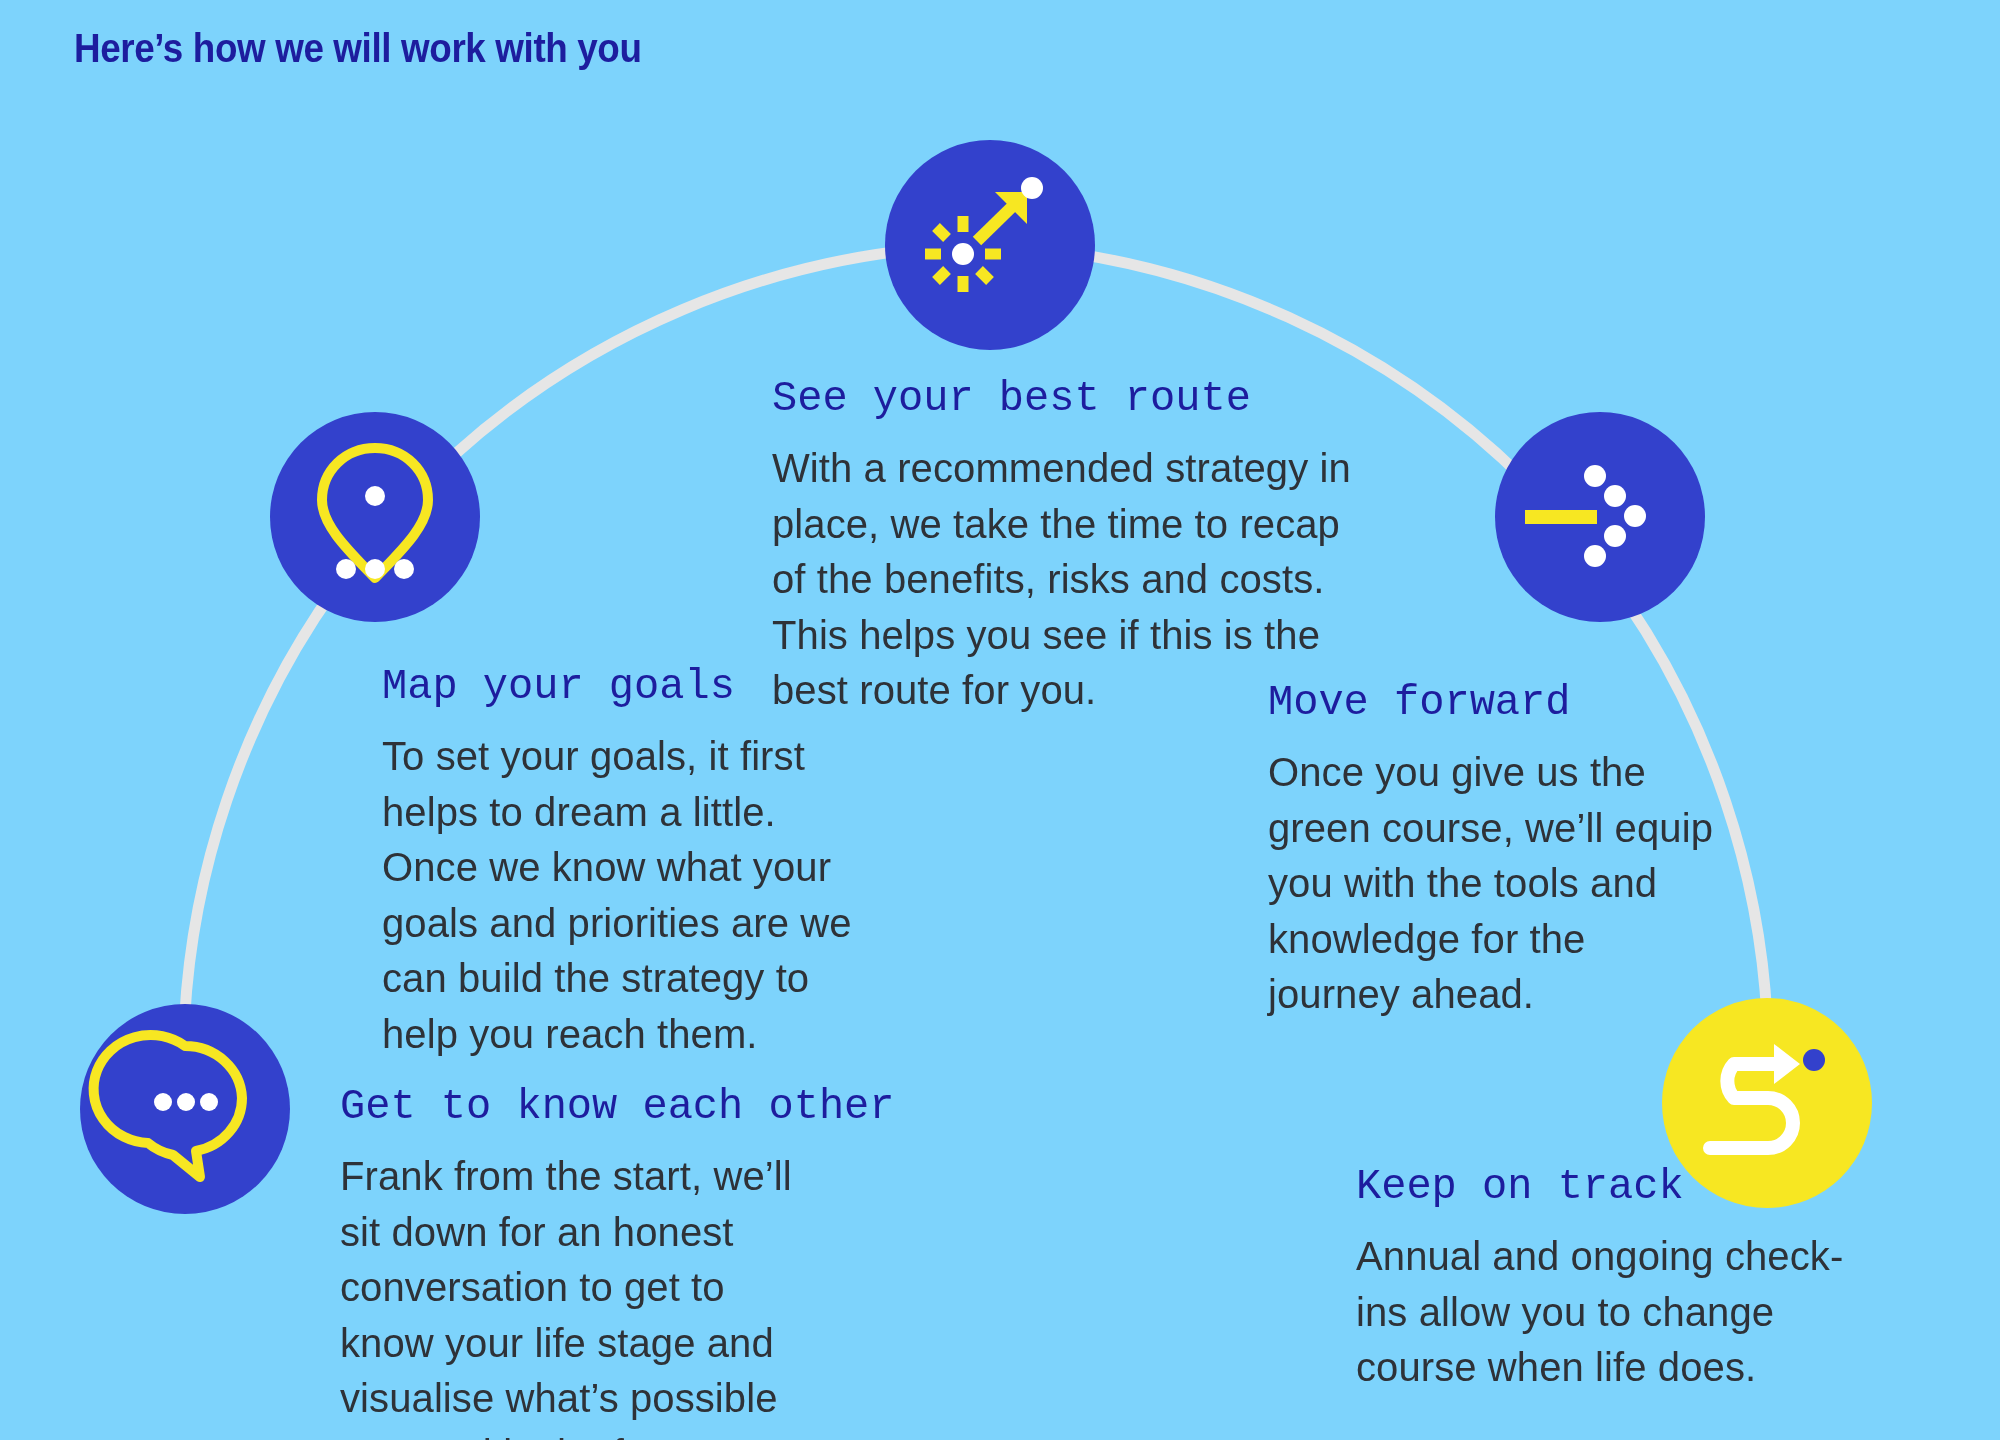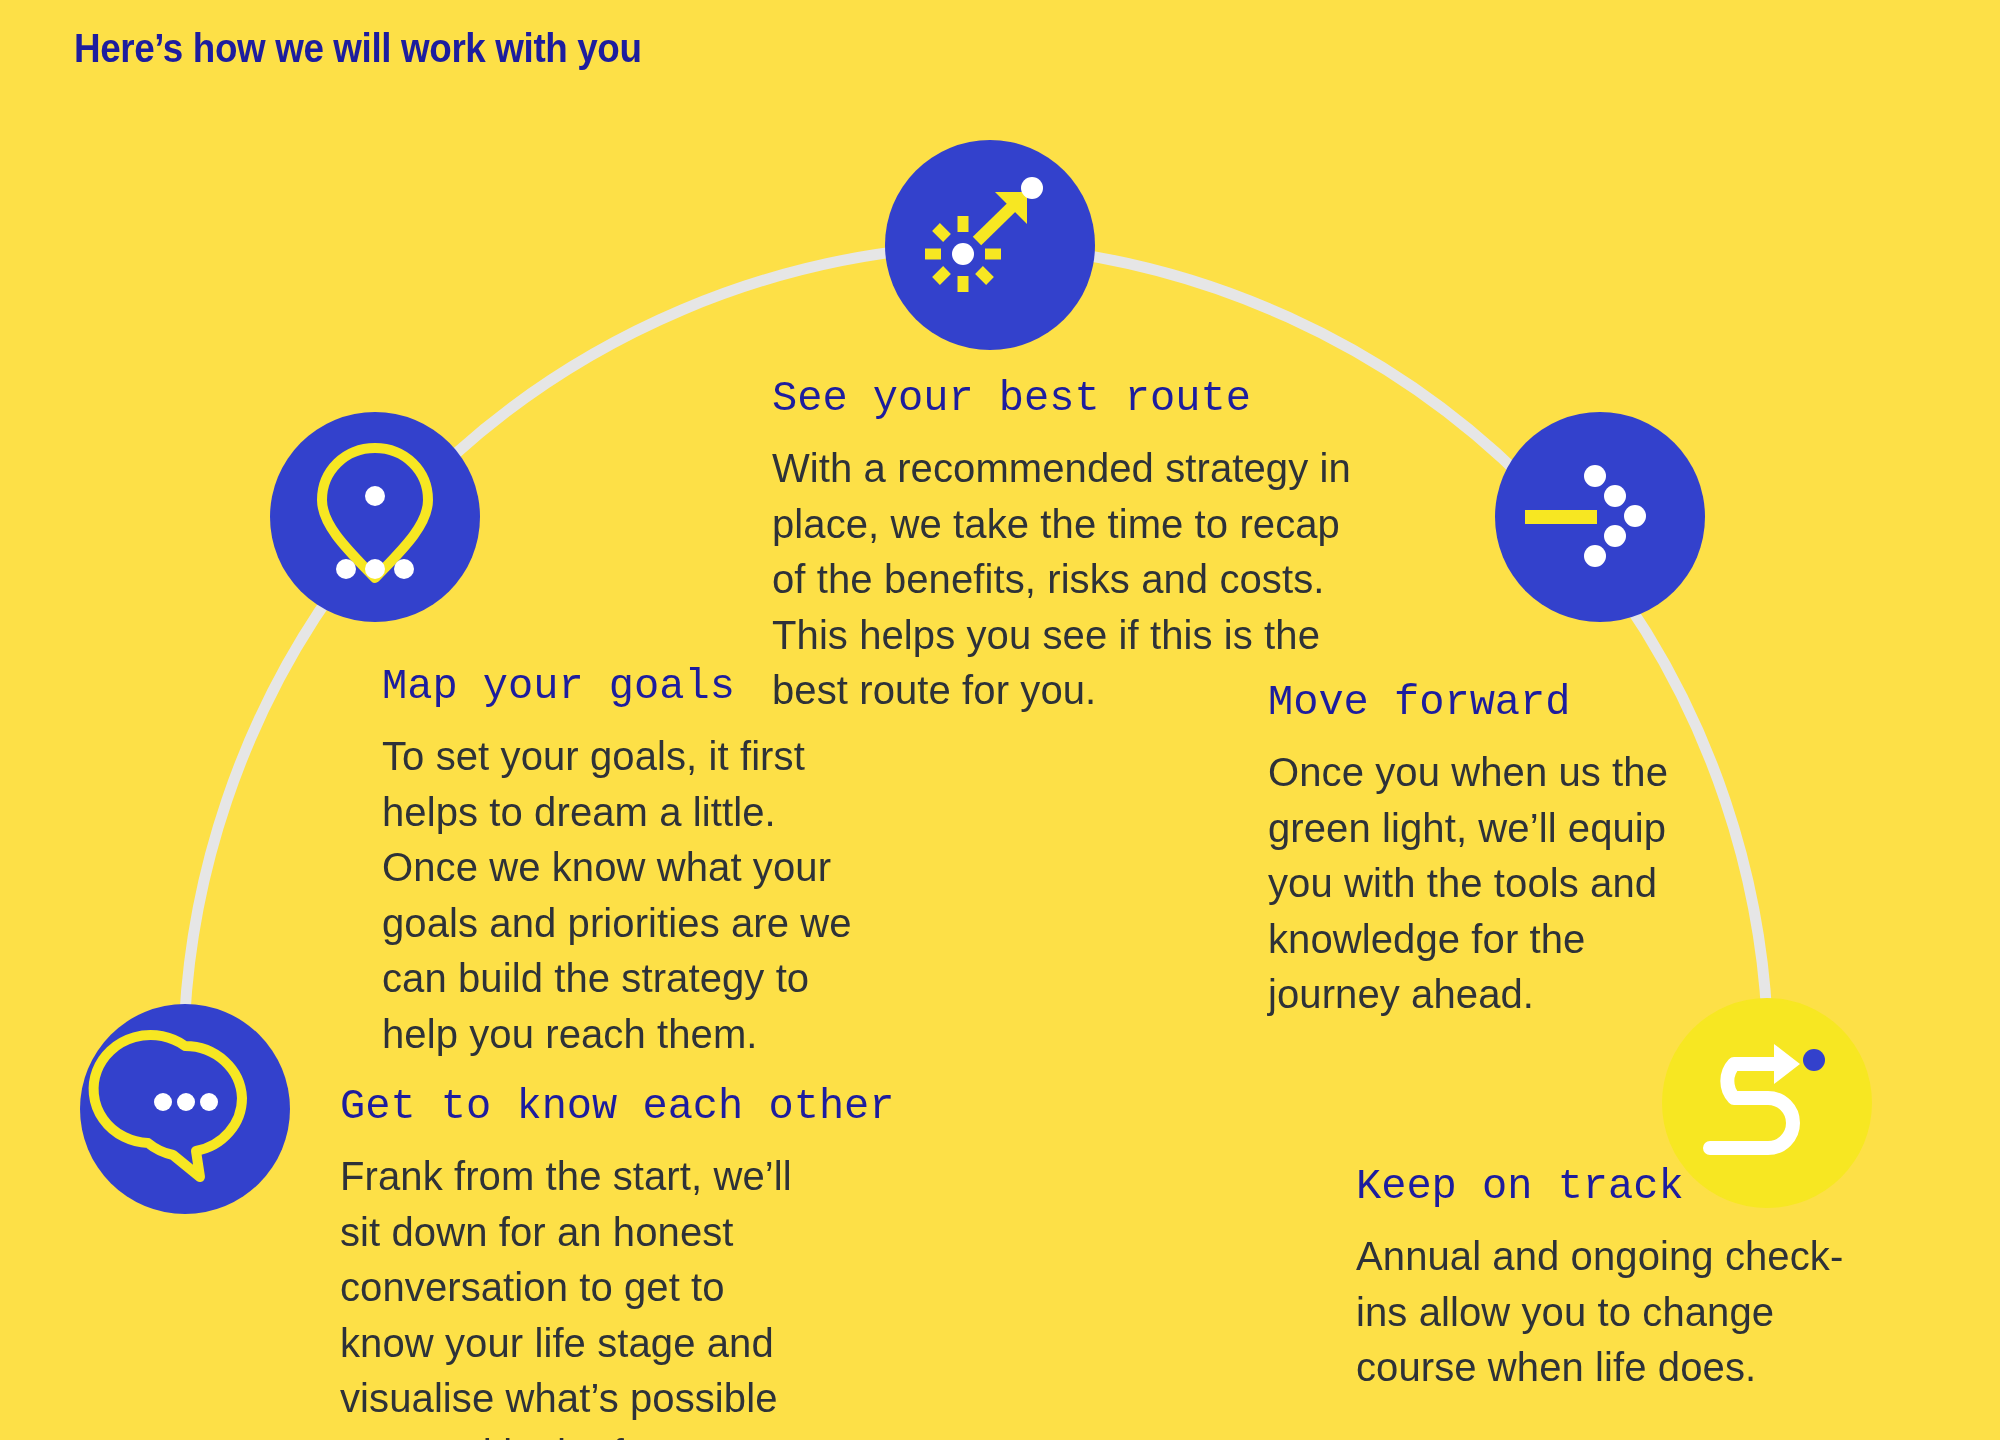--- a/index.html
+++ b/index.html
@@ -6,21 +6,21 @@
   * { margin:0; padding:0; box-sizing:border-box; }
   html, body {
     width:2000px; height:1440px;
     background:#ffffff;
     font-family:"Liberation Sans", sans-serif;
     overflow:hidden;
   }
   #stage {
     position:relative;
     width:2000px; height:1440px;
-    background:#fde047;
+    background:#7dd3fc;
   }
 
   
   #page-title {
     position:absolute;
     left:74px; top:26px;
     font-family:"Liberation Sans", sans-serif;
     font-weight:700;
     font-size:40px;
     letter-spacing:-0.4px;
@@ -186,21 +186,21 @@
     <div class="step-body">With a recommended strategy in place, we take the time to recap of the benefits, risks and costs. This helps you see if this is the best route for you.</div>
   </div>
 
   <div class="step-text" id="step-map-goals">
     <div class="step-heading">Map your goals</div>
     <div class="step-body">To set your goals, it first helps to dream a little. Once we know what your goals and priorities are we can build the strategy to help you reach them.</div>
   </div>
 
   <div class="step-text" id="step-move-fwd">
     <div class="step-heading">Move forward</div>
-    <div class="step-body">Once you when us the green light, we’ll equip you with the tools and knowledge for the journey ahead.</div>
+    <div class="step-body">Once you give us the green course, we’ll equip you with the tools and knowledge for the journey ahead.</div>
   </div>
 
   <div class="step-text" id="step-get-know">
     <div class="step-heading">Get to know each other</div>
     <div class="step-body">Frank from the start, we’ll sit down for an honest conversation to get to know your life stage and visualise what’s possible now and in the future.</div>
   </div>
 
   <div class="step-text" id="step-keep-track">
     <div class="step-heading">Keep on track</div>
     <div class="step-body">Annual and ongoing check-ins allow you to change course when life does.</div>

